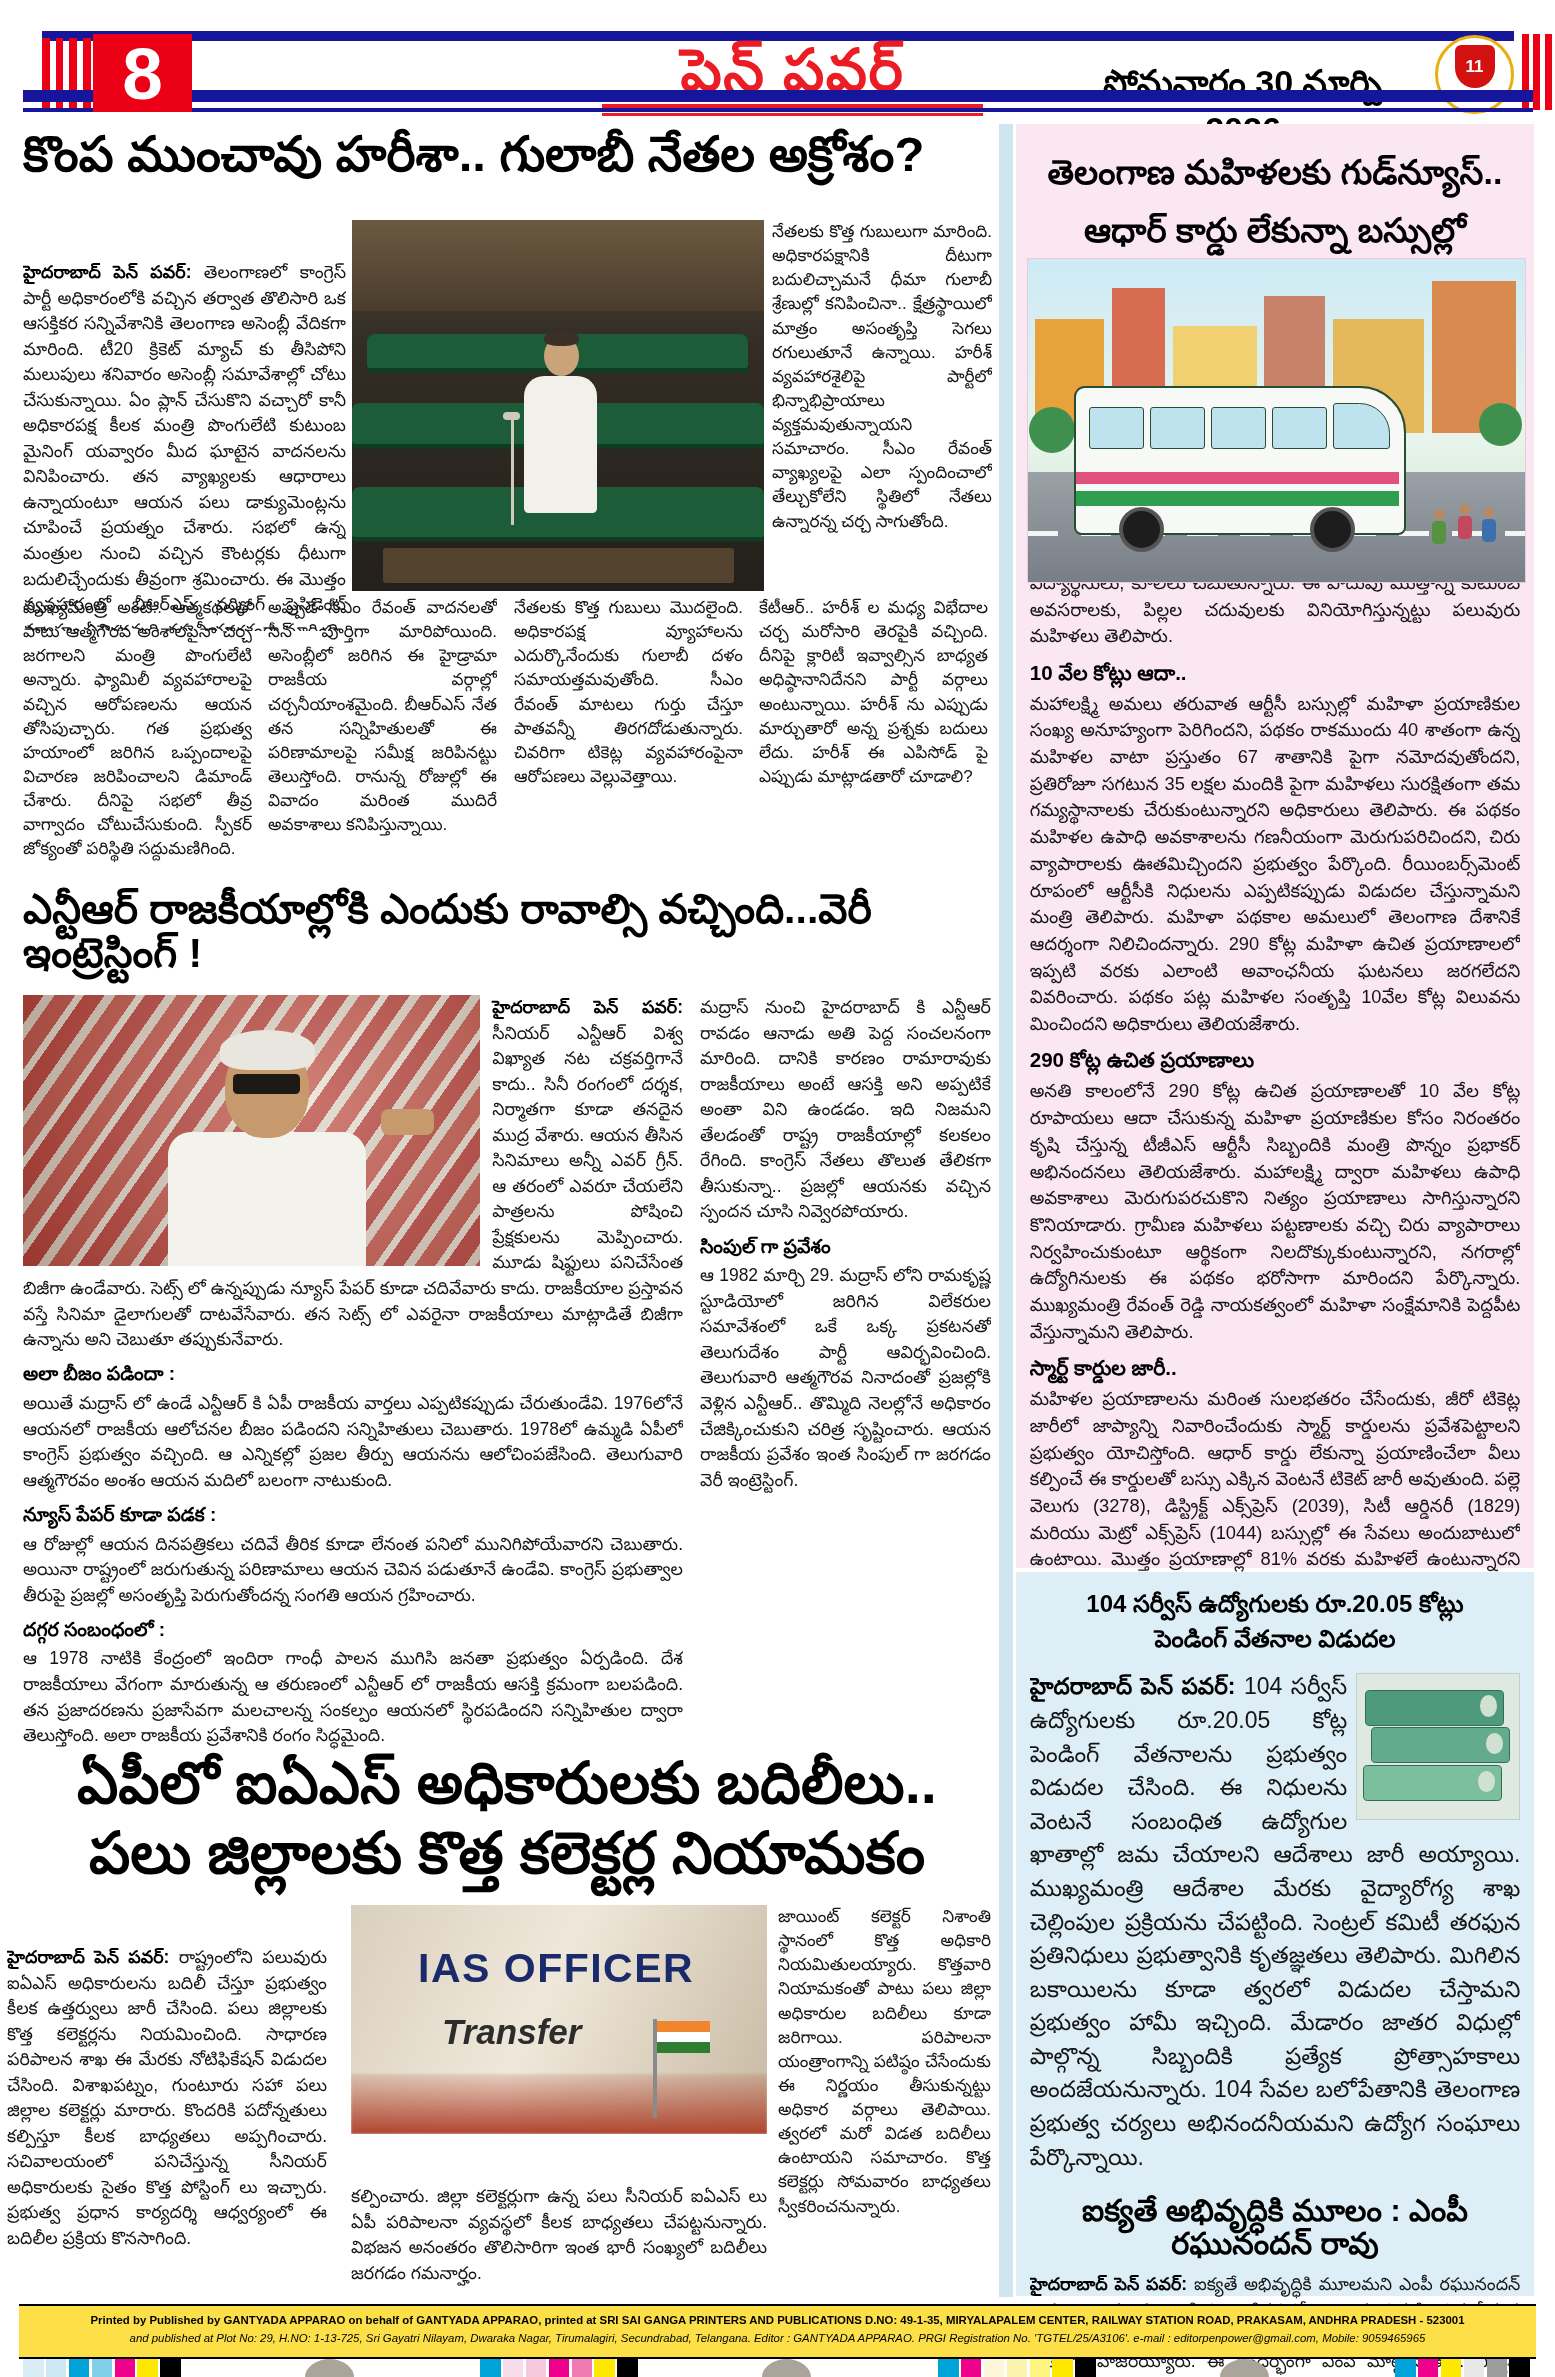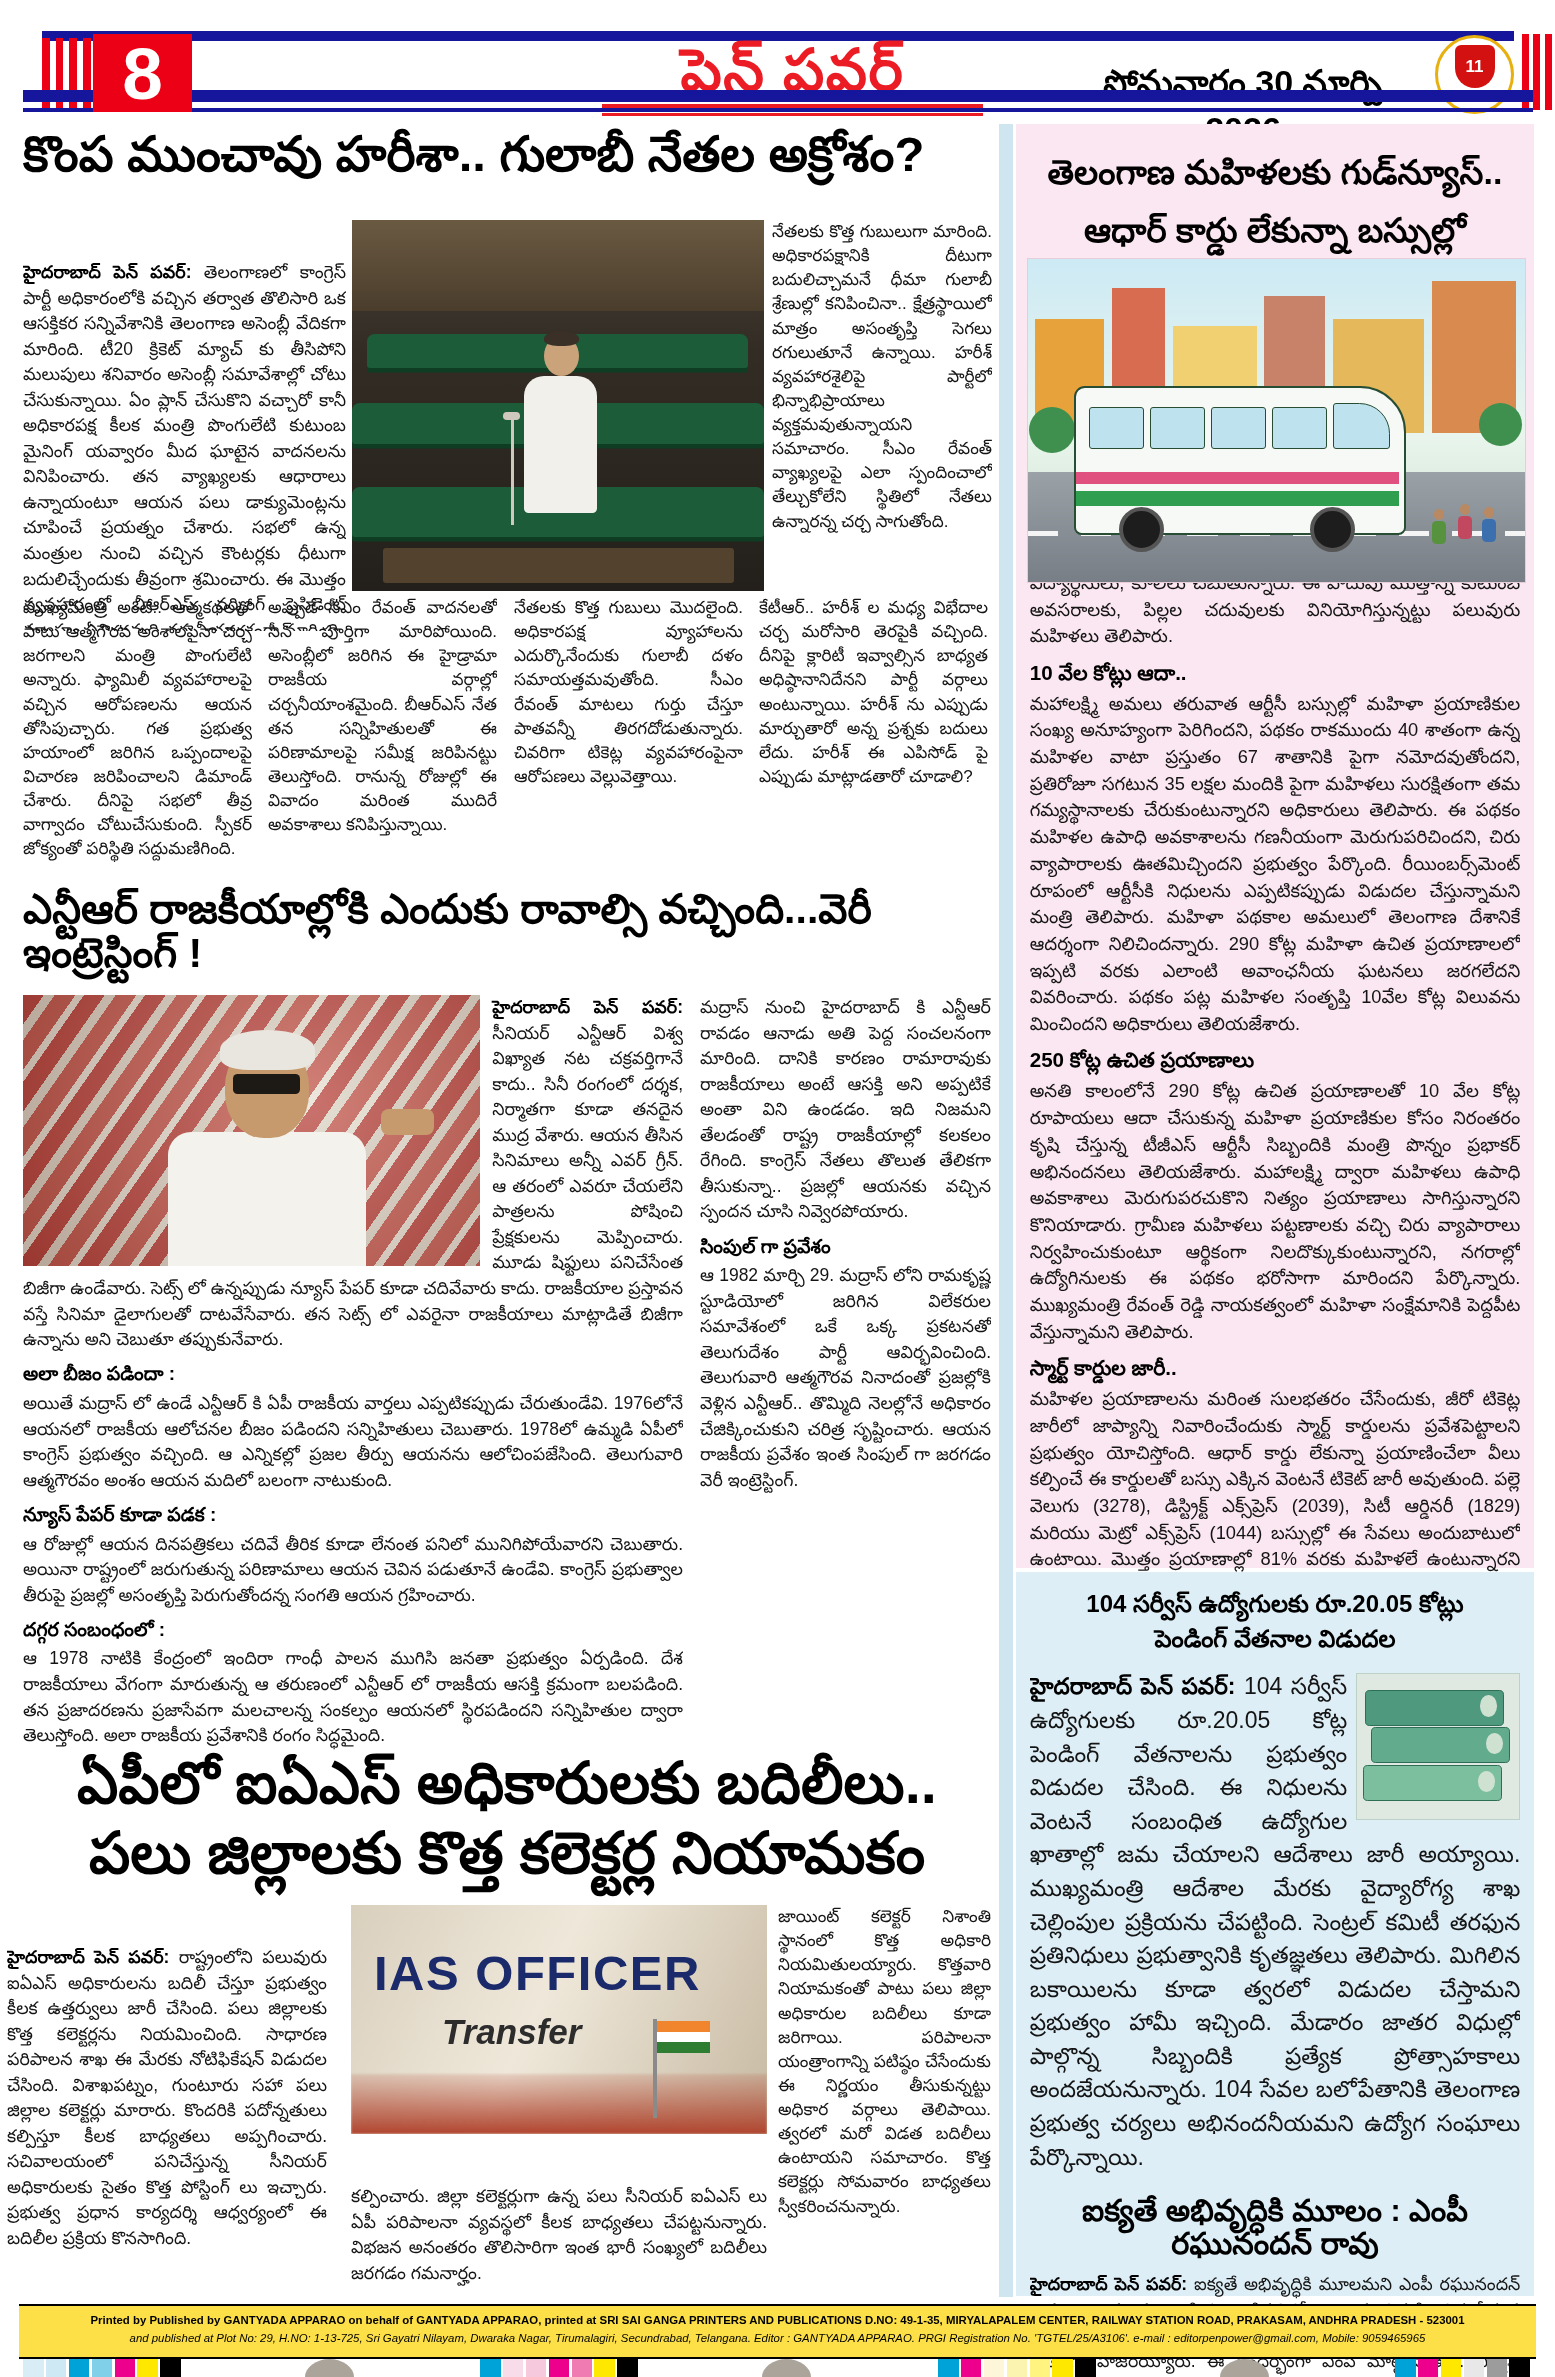--- a/index.html
+++ b/index.html
@@ -68,21 +68,21 @@
   .bus-window{position:absolute;background:#bfe3ee;border:1.5px solid #274d33;border-radius:3px;}
   .bus-wheel{position:absolute;background:#1d1d1d;border-radius:50%;border:4.6px solid #555;}
   .bus-tree{position:absolute;background:#3f8f4f;border-radius:50%;}
   .person{position:absolute;}
   .person .p-head{width:10.7px;height:10.7px;border-radius:50%;background:#b98963;margin:0 auto;}
   .person .p-body{width:13.7px;height:23px;border-radius:4.6px;margin-top:1.5px;}
 
   
   .art-ias{position:absolute;overflow:hidden;background:linear-gradient(115deg,#d9cfbd 0%,#efe8da 45%,#c7b9a2 100%);}
   .ias-red{position:absolute;left:0;right:0;bottom:0;height:26%;background:linear-gradient(180deg,rgba(176,69,47,.15),#b0452f);filter:blur(0.8px);}
-  .ias-title{position:absolute;color:#1b2a6b;font-weight:bold;font-size:49px;letter-spacing:1.5px;}
+  .ias-title{position:absolute;color:#1b2a6b;font-weight:bold;font-size:41px;letter-spacing:1.5px;margin-left:44px;}
   .ias-sub{position:absolute;color:#2c2c2c;font-style:italic;font-size:35px;font-weight:bold;}
   .ias-flagpole{position:absolute;width:3.8px;background:#8a8a8a;}
   .ias-flag{position:absolute;width:53px;height:10.7px;}
 
   
   .art-money{position:absolute;overflow:hidden;background:#dfe9e2;border:1.5px solid #bcd2c6;}
   .note{position:absolute;border-radius:4.6px;border:0.8px solid #2e6e57;}
   .note .gandhi{position:absolute;right:6.1px;top:4.6px;width:17px;height:21.3px;border-radius:50%;background:#cfe2d2;}
 
   
@@ -249,21 +249,21 @@
         <div class="p-head"></div>
           <div class="p-body" style="background:#57923f;"></div>
       </div>
     </div>
 
     <div class="body-text" style="margin:12.2px 13.7px 0 13.7px;font-size:18.3px;">
       <span class="byline">హైదరాబాద్ పెన్ పవర్:</span>
       <span>తెలంగాణ ప్రభుత్వం ప్రతిష్ఠాత్మకంగా ప్రవేశపెట్టిన మహాలక్ష్మి ఉచిత బస్సు ప్రయాణ పథకం రాష్ట్ర సామాజిక, ఆర్థిక ముఖచిత్రంలో సరికొత్త అధ్యాయాన్ని లిఖించింది. మహిళా సాధికారత లక్ష్యంగా ప్రారంభమైన ఈ పథకం ద్వారా లబ్ధి పొందిన మహిళల రవాణా ఛార్జీల మొత్తం విలువ రూ.10,000 కోట్ల మార్కును దాటేయడం అపూర్వ ఘట్టం. 2023 డిసెంబర్ 9న ప్రారంభమైన నాటి నుంచి నేటి వరకు (29.03.2026) అనగా 28 నెలల వ్యవధిలో మహిళలు విరివిగా ఉచిత ప్రయాణాలు చేశారు. గ్రామీణ ప్రాంతాల్లో సగటున రూ. 1,500 నుండి రూ. 2,500 వరకు నెలవారీ ఆదా అవుతోందని మహిళలు, విద్యార్థినులు, కూలీలు చెబుతున్నారు. ఈ పొదుపు మొత్తాన్ని కుటుంబ అవసరాలకు, పిల్లల చదువులకు వినియోగిస్తున్నట్టు పలువురు మహిళలు తెలిపారు.</span>
       <div class="subhead" style="font-size:20.6px;">10 వేల కోట్లు ఆదా..</div>
       <div>మహాలక్ష్మి అమలు తరువాత ఆర్టీసీ బస్సుల్లో మహిళా ప్రయాణికుల సంఖ్య అనూహ్యంగా పెరిగిందని, పథకం రాకముందు 40 శాతంగా ఉన్న మహిళల వాటా ప్రస్తుతం 67 శాతానికి పైగా నమోదవుతోందని, ప్రతిరోజూ సగటున 35 లక్షల మందికి పైగా మహిళలు సురక్షితంగా తమ గమ్యస్థానాలకు చేరుకుంటున్నారని అధికారులు తెలిపారు. ఈ పథకం మహిళల ఉపాధి అవకాశాలను గణనీయంగా మెరుగుపరిచిందని, చిరు వ్యాపారాలకు ఊతమిచ్చిందని ప్రభుత్వం పేర్కొంది. రీయింబర్స్‌మెంట్ రూపంలో ఆర్టీసీకి నిధులను ఎప్పటికప్పుడు విడుదల చేస్తున్నామని మంత్రి తెలిపారు. మహిళా పథకాల అమలులో తెలంగాణ దేశానికే ఆదర్శంగా నిలిచిందన్నారు. 290 కోట్ల మహిళా ఉచిత ప్రయాణాలలో ఇప్పటి వరకు ఎలాంటి అవాంఛనీయ ఘటనలు జరగలేదని వివరించారు. పథకం పట్ల మహిళల సంతృప్తి 10వేల కోట్ల విలువను మించిందని అధికారులు తెలియజేశారు.</div>
-      <div class="subhead" style="font-size:20.6px;">250 కోట్ల ఉచిత ప్రయాణాలు</div>
+      <div class="subhead" style="font-size:20.6px;">290 కోట్ల ఉచిత ప్రయాణాలు</div>
       <div>అనతి కాలంలోనే 290 కోట్ల ఉచిత ప్రయాణాలతో 10 వేల కోట్ల రూపాయలు ఆదా చేసుకున్న మహిళా ప్రయాణికుల కోసం నిరంతరం కృషి చేస్తున్న టీజీఎస్ ఆర్టీసీ సిబ్బందికి మంత్రి పొన్నం ప్రభాకర్ అభినందనలు తెలియజేశారు. మహాలక్ష్మి ద్వారా మహిళలు ఉపాధి అవకాశాలు మెరుగుపరచుకొని నిత్యం ప్రయాణాలు సాగిస్తున్నారని కొనియాడారు. గ్రామీణ మహిళలు పట్టణాలకు వచ్చి చిరు వ్యాపారాలు నిర్వహించుకుంటూ ఆర్థికంగా నిలదొక్కుకుంటున్నారని, నగరాల్లో ఉద్యోగినులకు ఈ పథకం భరోసాగా మారిందని పేర్కొన్నారు. ముఖ్యమంత్రి రేవంత్ రెడ్డి నాయకత్వంలో మహిళా సంక్షేమానికి పెద్దపీట వేస్తున్నామని తెలిపారు.</div>
       <div class="subhead" style="font-size:20.6px;">స్మార్ట్ కార్డుల జారీ..</div>
       <div>మహిళల ప్రయాణాలను మరింత సులభతరం చేసేందుకు, జీరో టికెట్ల జారీలో జాప్యాన్ని నివారించేందుకు స్మార్ట్ కార్డులను ప్రవేశపెట్టాలని ప్రభుత్వం యోచిస్తోంది. ఆధార్ కార్డు లేకున్నా ప్రయాణించేలా వీలు కల్పించే ఈ కార్డులతో బస్సు ఎక్కిన వెంటనే టికెట్ జారీ అవుతుంది. పల్లె వెలుగు (3278), డిస్ట్రిక్ట్ ఎక్స్‌ప్రెస్ (2039), సిటీ ఆర్డినరీ (1829) మరియు మెట్రో ఎక్స్‌ప్రెస్ (1044) బస్సుల్లో ఈ సేవలు అందుబాటులో ఉంటాయి. మొత్తం ప్రయాణాల్లో 81% వరకు మహిళలే ఉంటున్నారని గణాంకాలు చెబుతున్నాయి. బాలికలు ఉచిత ప్రయాణాలను విద్యకు వినియోగించుకుంటున్నారని, ఉద్యోగినులకు ఇది భరోసా ఇస్తోందని అధికారులు వివరించారు. కొత్త విధానం అమలులోకి వస్తే ఆధార్ లేకపోయినా మహిళలు నిరభ్యంతరంగా బస్సుల్లో ప్రయాణించవచ్చని ఆర్టీసీ స్పష్టం చేసింది. ఈ ప్రతిపాదనకు త్వరలో ఆమోదం లభించనుందని సమాచారం. ప్రభుత్వ యోచనపై మహిళా సంఘాలు హర్షం వ్యక్తం చేస్తున్నాయి.</div>
     </div>
   </div>
 
   <div class="abs blue-block" style="left:1016px;top:1572px;width:518px;height:724px;">
     <div class="headline center" style="margin:15.2px 10.7px 0 10.7px;font-size:24px;line-height:1.45;">
       <div>104 సర్వీస్ ఉద్యోగులకు రూ.20.05 కోట్లు</div>
       <div>పెండింగ్ వేతనాల విడుదల</div>

